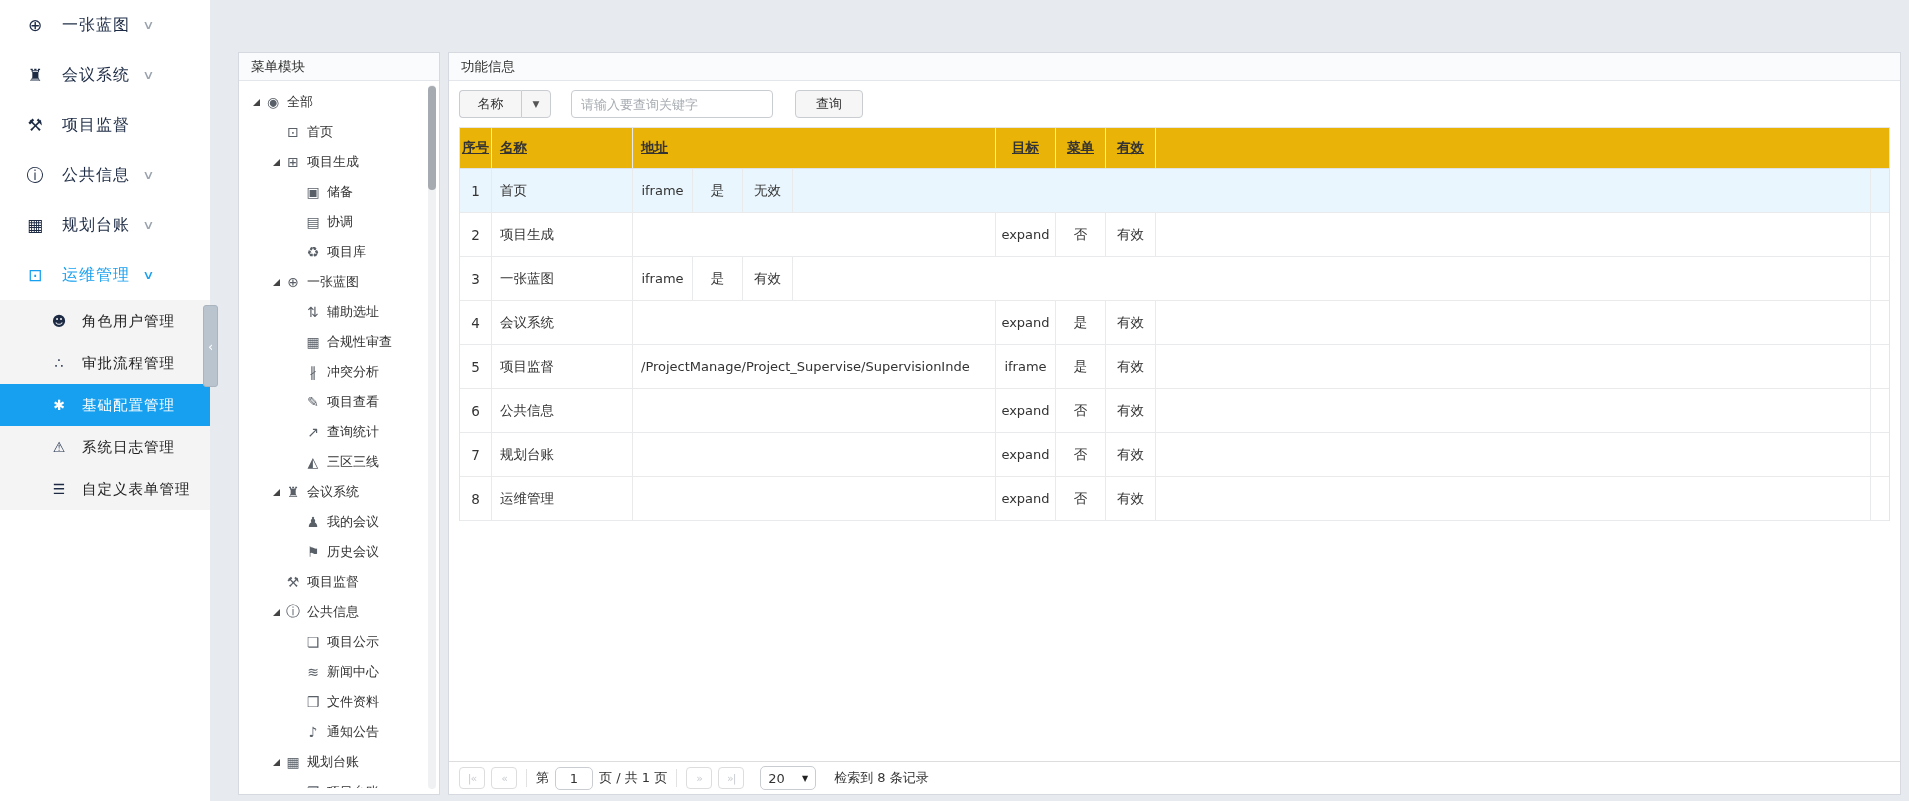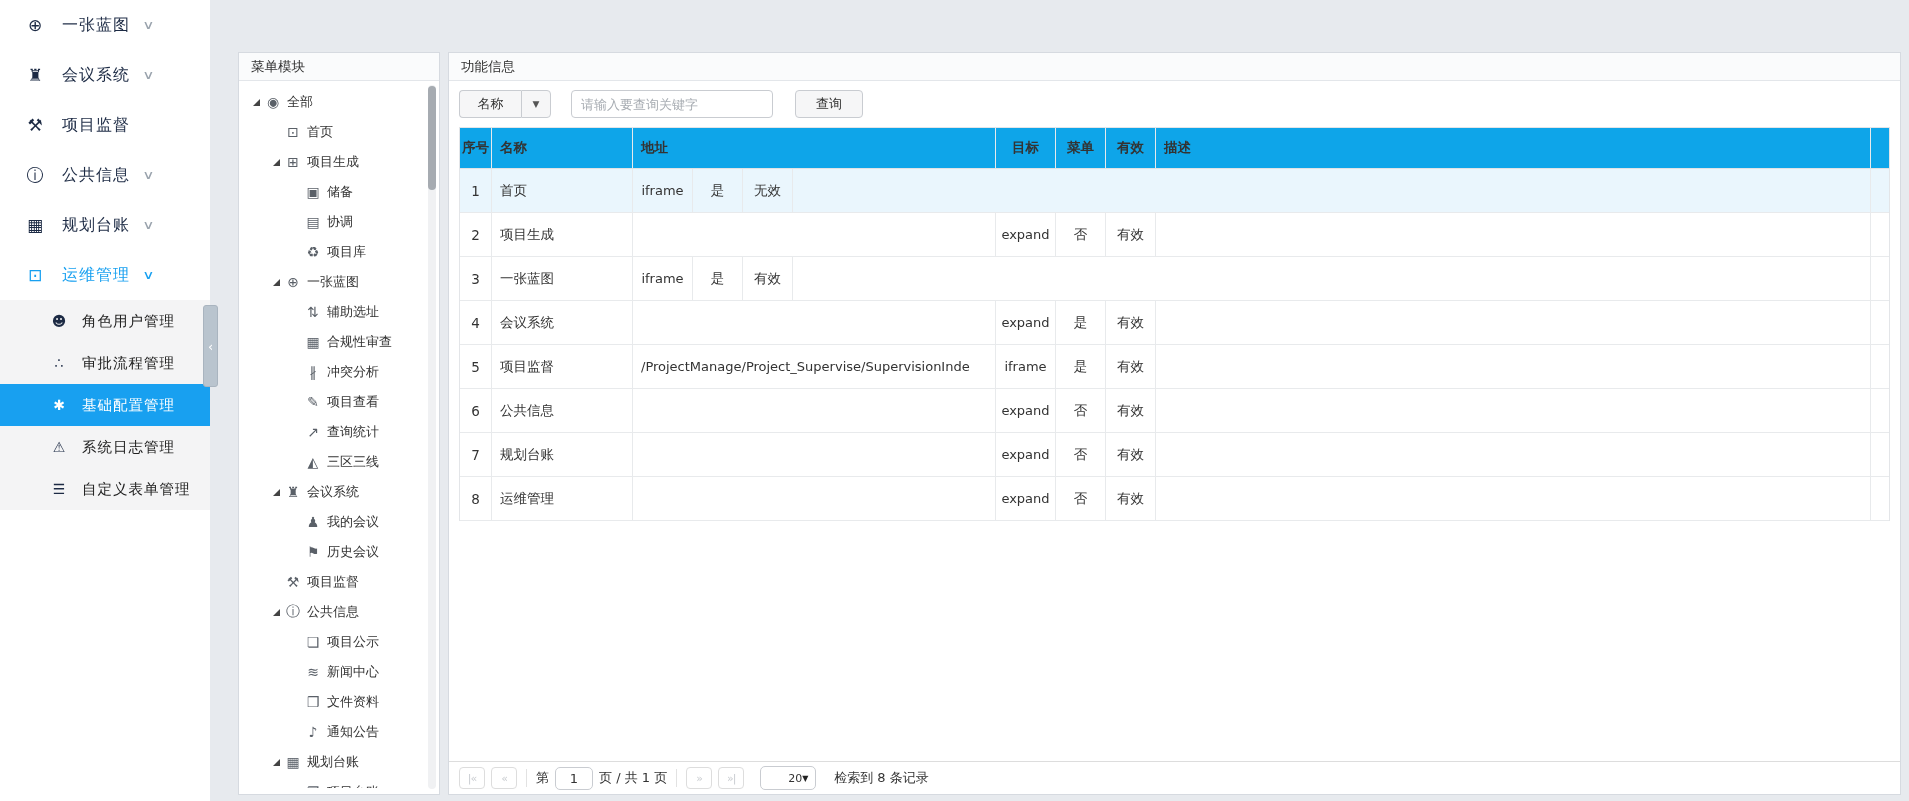--- a/index.html
+++ b/index.html
@@ -65,43 +65,43 @@
   .search-input { height:28px; width:202px; margin-left:20px; border:1px solid #c9ccd1;
     border-radius:4px; padding:0 9px; font-size:13px; font-family:inherit; color:#333; }
   .search-input::placeholder { color:#a8adb3; }
   .query-btn { width:68px; margin-left:22px; }
   .right-actions { margin-left:auto; display:flex; gap:3px; }
   .right-actions .btn { width:75px; height:27px; }
 
   
   .grid { margin:0 10px; border-left:1px solid #e3e5e8; border-right:1px solid #e3e5e8; }
   .g-row { display:flex; height:44px; border-bottom:1px solid #e8eaec; }
-  .g-row.head { height:42px; background:#0ea5e9; border-top:1px solid #e3e5e8;
-    border-bottom:1px solid #dfe2e5; font-weight:bold; }
+  .g-row.head { height:42px; background:#eab308; border-top:1px solid #e3e5e8;
+    border-bottom:1px solid #dfe2e5; font-weight:bold;text-decoration:underline; }
   .g-cell { display:flex; align-items:center; padding:0 8px; font-size:13.5px;
     border-right:1px solid #e8eaec; overflow:hidden; white-space:nowrap; color:#333; }
   .g-cell.c { justify-content:center; }
   .g-cell.mono { font-size:13px; }
   .g-row.hl { background:#eaf6fd; }
   .g-spacer { flex:none; width:18px; border-right:none; }
 
   
   .pager { position:absolute; left:0; right:0; bottom:0; height:33px;
     border-top:1px solid #ddd; display:flex; align-items:center; padding-left:10px;
     font-size:13px; color:#333; gap:6px; }
   .pg-btn { width:26px; height:22px; border:1px solid #ddd; border-radius:4px;
     color:#c9ccd0; font-size:11px; display:flex; align-items:center;
     justify-content:center; cursor:pointer; letter-spacing:-1px; }
   .pg-sep { width:1px; height:18px; background:#e2e2e2; margin:0 3px; }
   .pg-input { width:38px; height:23px; border:1px solid #c9ccd1; border-radius:5px;
     text-align:center; font-size:13px; font-family:inherit; color:#333; }
   .pg-select { width:56px; height:24px; border:1px solid #c9ccd1; border-radius:5px;
     display:flex; align-items:center; justify-content:space-between; padding:0 7px;
     cursor:pointer; margin-left:10px; }
-  .pg-select .v { font-size:11px;margin-left:20px; } .pg-select .car { font-size:8px; color:#222; }
+  .pg-select .v { font-size:13px; } .pg-select .car { font-size:8px; color:#222; }
   .pg-summary { margin-left:12px; }
 </style>
 </head>
 <body>
 
 <div class="sidebar">
   <div id="nav-list">
       <div class="nav-item">
         <div class="ico">⊕</div>
         <div class="lbl">一张蓝图</div>
@@ -299,21 +299,20 @@
     </div>
 
     <div class="grid" id="grid">
         <div class="g-row head">
           <div class="g-cell c" style="width: 32px;">序号</div>
           <div class="g-cell " style="width: 141px;">名称</div>
           <div class="g-cell " style="width: 363px;">地址</div>
           <div class="g-cell c" style="width: 60px;">目标</div>
           <div class="g-cell c" style="width: 50px;">菜单</div>
           <div class="g-cell c" style="width: 50px;">有效</div>
-          <div class="g-cell " style="flex: 1 1 0%;">描述</div>
           <div class="g-cell g-spacer"></div>
         </div>
         <div class="g-row hl">
           <div class="g-cell c" style="width: 32px;">1</div>
           <div class="g-cell " style="width: 141px;">首页</div>
           <div class="g-cell c mono" style="width: 60px;">iframe</div>
           <div class="g-cell c" style="width: 50px;">是</div>
           <div class="g-cell c" style="width: 50px;">无效</div>
           <div class="g-cell " style="flex: 1 1 0%;"></div>
           <div class="g-cell g-spacer"></div>

